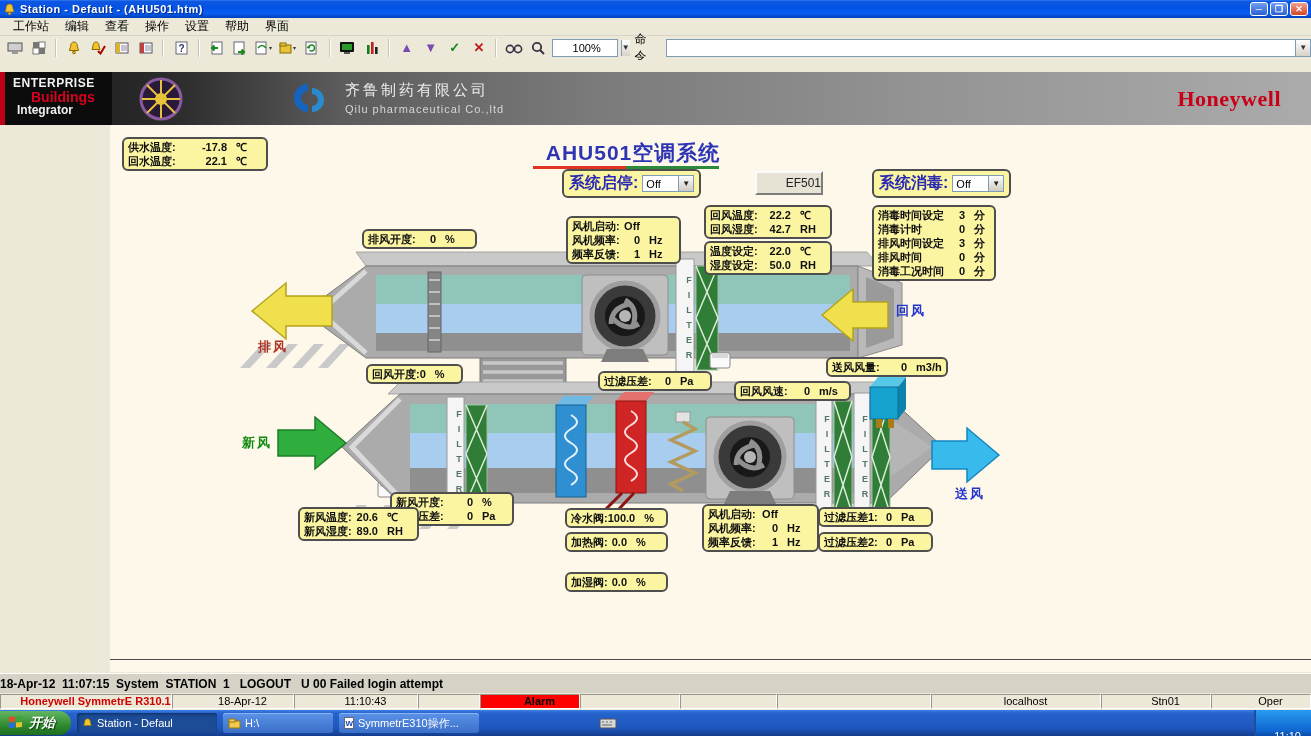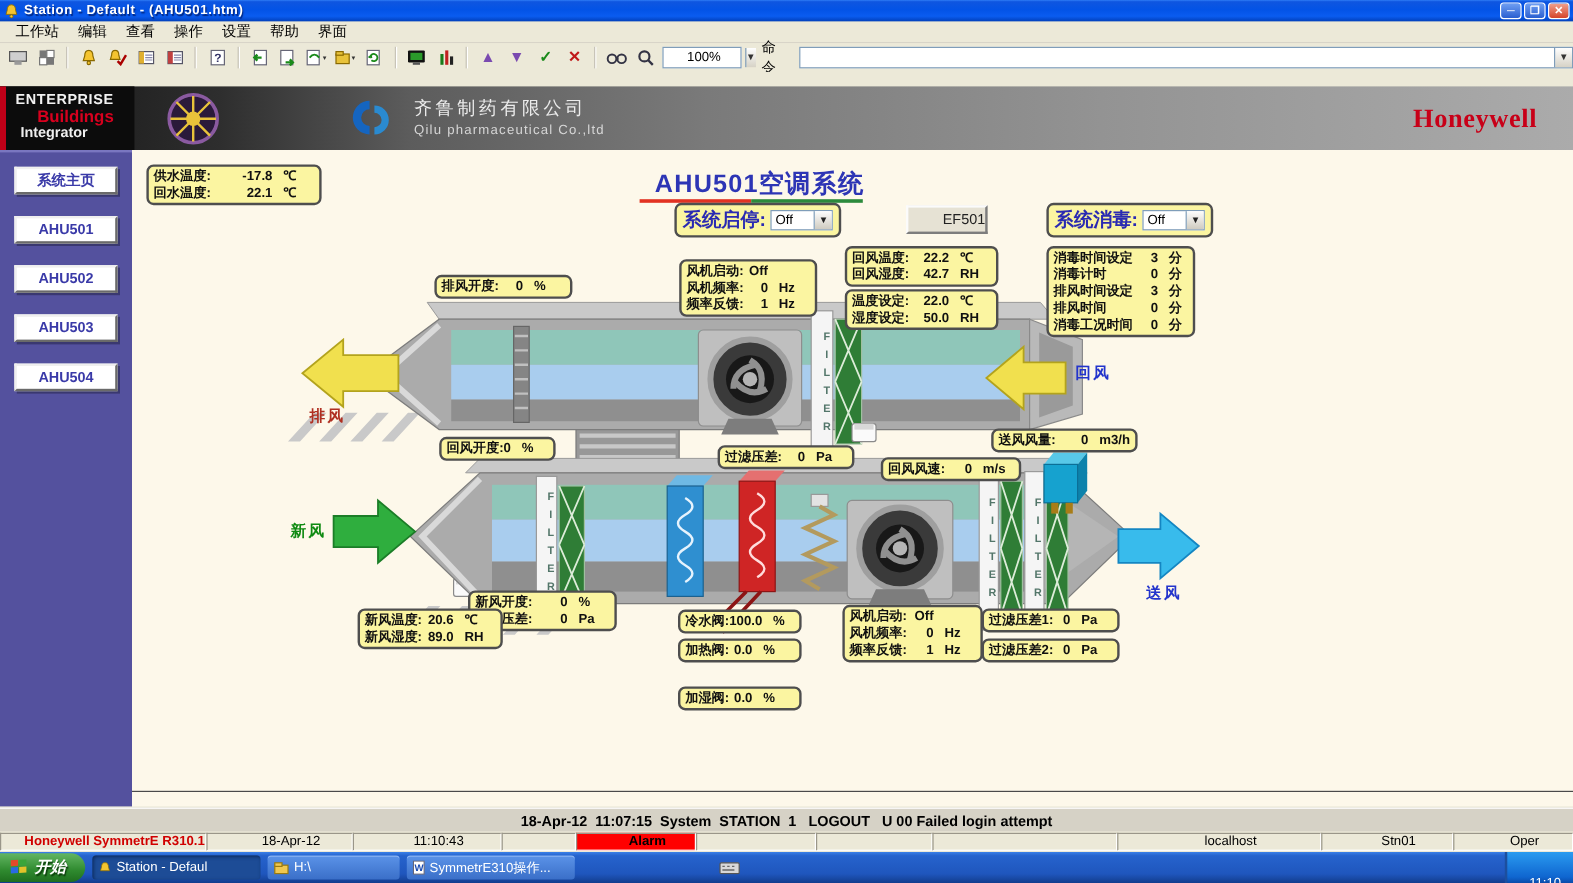--- a/index.html
+++ b/index.html
@@ -90,21 +90,21 @@
   .efbtn { position:absolute; left:645px; top:46px; width:68px; height:24px; background:#e6e2d4;
     border-top:2px solid #fbfbfb; border-left:2px solid #fbfbfb; border-right:2px solid #7d7d7d;
     border-bottom:2px solid #7d7d7d; font-size:12px; color:#222; text-align:right; line-height:20px; }
 
   .filter-label { position:absolute; writing-mode:vertical-rl; text-orientation:upright;
     font-size:9px; font-weight:bold; letter-spacing:5px; color:#53766a; text-align:center; }
   .arrow-label { position:absolute; font-size:13px; font-weight:bold; letter-spacing:2px; }
 
   
   .msgbar { position:absolute; left:0; top:673px; width:1311px; height:20px; background:#d6d2c6;
-    border-top:1px solid #fff; text-align:center; font-weight:bold; font-size:12px; color:#000;
+    border-top:1px solid #fff; text-align:left; font-weight:bold; font-size:12px; color:#000;
     line-height:20px; white-space:pre; }
   .statusbar { position:absolute; left:0; top:693px; width:1311px; height:17px; background:#ece9d8;
     display:flex; }
   .scell { height:15px; margin-top:1px; border:1px solid; border-color:#9a9689 #fff #fff #9a9689;
     font-size:11px; text-align:center; line-height:13px; color:#000; overflow:hidden;padding-left:19px; }
   .scell.red-text { color:#d00000; font-weight:bold; }
   .scell.alarm { background:#f00; font-weight:bold; }
 
   
   .taskbar { position:absolute; left:0; top:710px; width:1311px; height:26px;
@@ -294,27 +294,20 @@
       <path d="M20 4 a14 14 0 1 0 0 28 l0 -7 a7 7 0 1 1 0 -14 z" fill="#1565c0"></path>
       <path d="M24 8 a12 12 0 1 1 0 24 l0 -6 a6 6 0 1 0 0 -12 z" fill="#2a8ad0"></path>
     </svg>
     <div class="company">
       <div class="cn">齐鲁制药有限公司</div>
       <div class="en">Qilu  pharmaceutical  Co.,ltd</div>
     </div>
     <div class="brand">Honeywell</div>
   </div>
 
-  <div class="sidebar">
-    <div class="sbtn first">系统主页</div>
-    <div class="sbtn">AHU501</div>
-    <div class="sbtn">AHU502</div>
-    <div class="sbtn">AHU503</div>
-    <div class="sbtn">AHU504</div>
-  </div>
 
   <div class="canvas">
 
     <svg width="1201" height="547" viewBox="0 0 1201 547" style="position:absolute;left:0;top:0">
 
       <path d="M130,243 L152,219 h10 L140,243 Z M156,243 L178,219 h10 L166,243 Z M182,243 L204,219 h10 L192,243 Z M208,243 L230,219 h10 L218,243 Z" fill="#c9c9c9"></path>
       <path d="M225,404 L247,380 h10 L235,404 Z M253,404 L275,380 h10 L263,404 Z M281,404 L303,380 h10 L291,404 Z M309,404 L331,380 h10 L319,404 Z M337,404 L359,380 h10 L347,404 Z" fill="#c9c9c9"></path>
 
       <g>
         <rect x="370" y="230" width="86" height="40" fill="#989898" stroke="#7a7a7a"></rect>

